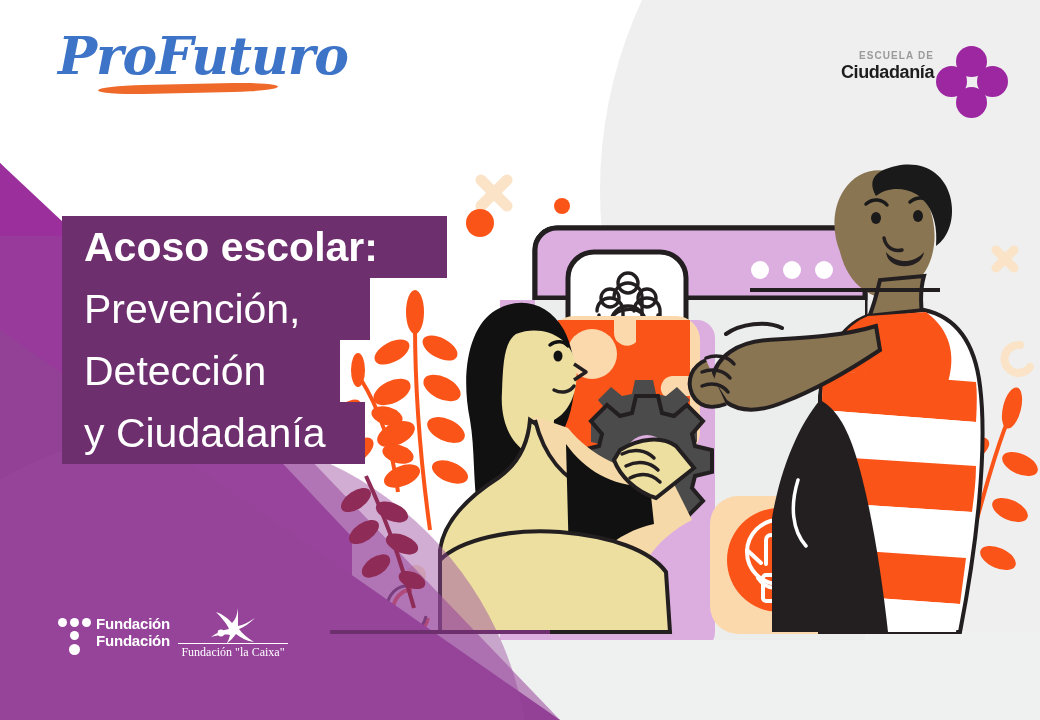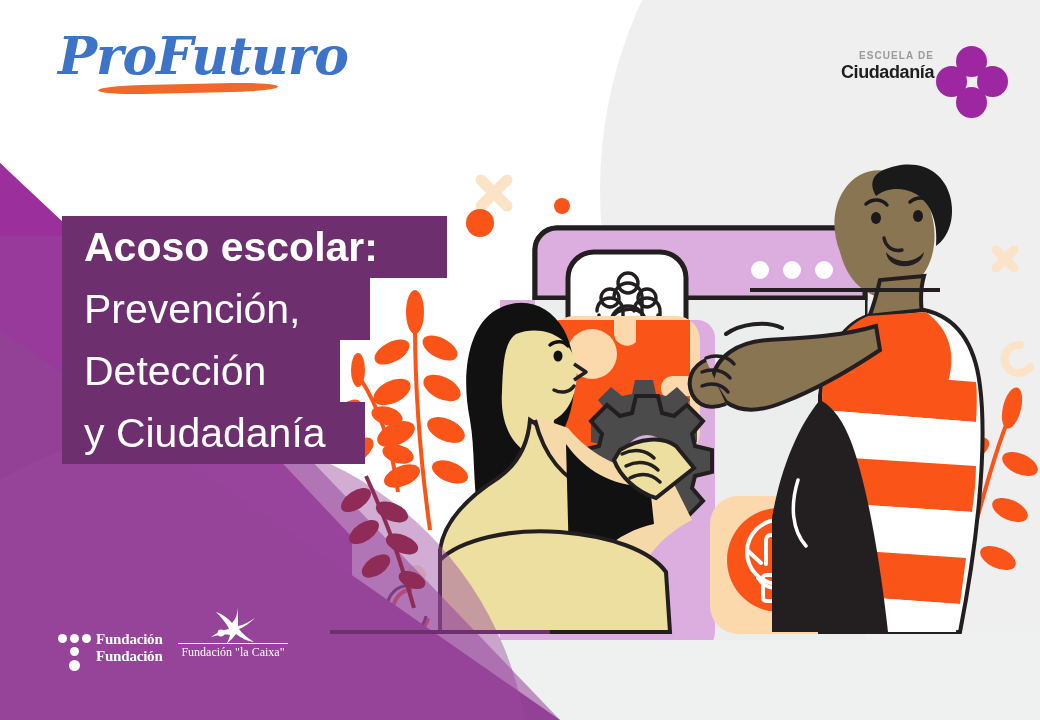--- a/index.html
+++ b/index.html
@@ -54,21 +54,21 @@
   .tline.r{font-weight:400;font-size:41px;}
   #tl1{width:363px;}
   #tl2{width:286px;}
   #tl3{width:256px;}
   #tl4{width:281px;}
 
   
   #footer{left:58px;top:598px;width:300px;color:#fff;}
   #footer .prog{font-size:10px;letter-spacing:.9px;font-weight:700;color:#f2e6f2;}
   #ft-logos{position:relative;margin-top:18px;height:48px;}
-  #ft-telefonica{position:absolute;left:0;top:16px;width:130px;height:44px;font-family:Liberation Serif, serif;}
+  #ft-telefonica{position:absolute;left:0;top:0;width:130px;height:44px;}
   #ft-telefonica .tdot{position:absolute;width:9px;height:9px;border-radius:50%;background:#fff;}
   #ft-telefonica .tf-text{position:absolute;left:38px;top:-1px;color:#fff;font-weight:700;
     font-size:15px;line-height:17px;letter-spacing:-.2px;}
   #ft-caixa{position:absolute;left:120px;top:-4px;width:120px;height:52px;}
   #ft-caixa .rule{position:absolute;left:0;top:31px;width:110px;height:1px;background:#fff;}
   #ft-caixa .cx-text{position:absolute;left:0;top:33px;width:110px;text-align:center;
     font-family:"Liberation Serif","DejaVu Serif",serif;font-size:12px;color:#fff;white-space:nowrap;}
   #ft-caixa .star{position:absolute;left:30px;top:-4px;width:50px;height:36px;}
 
   

